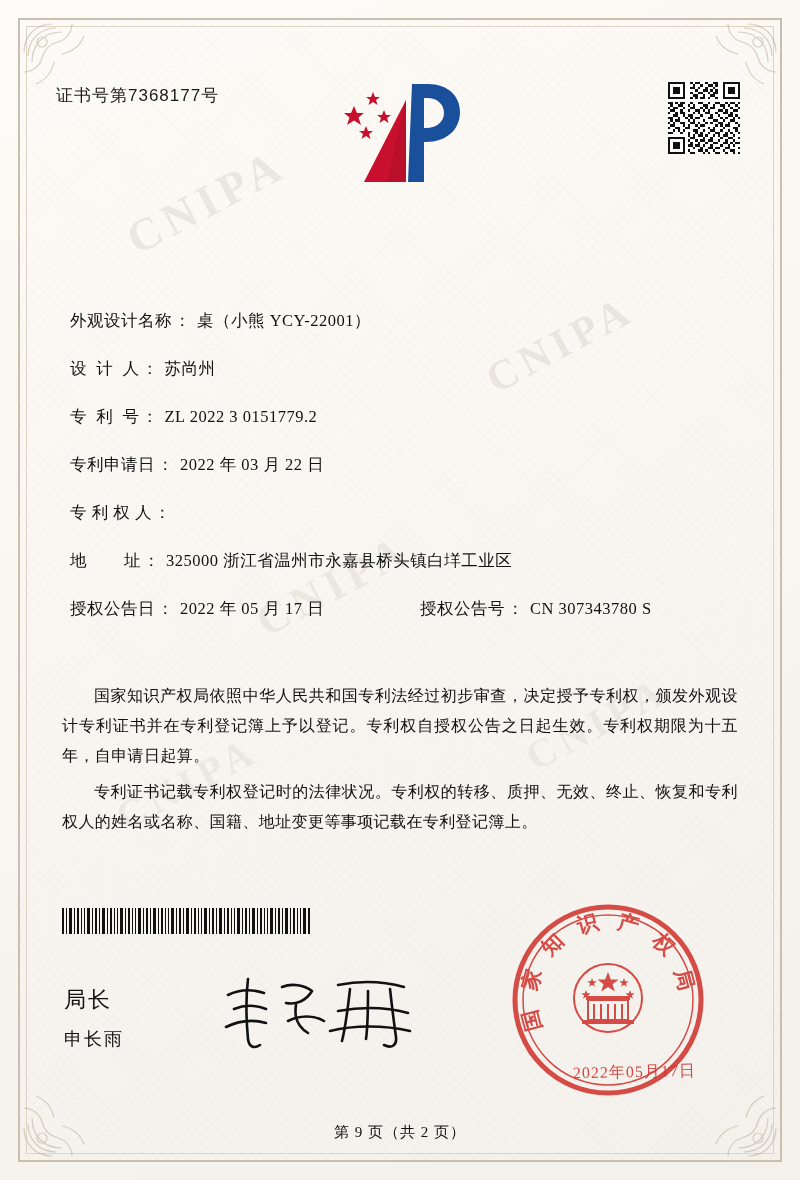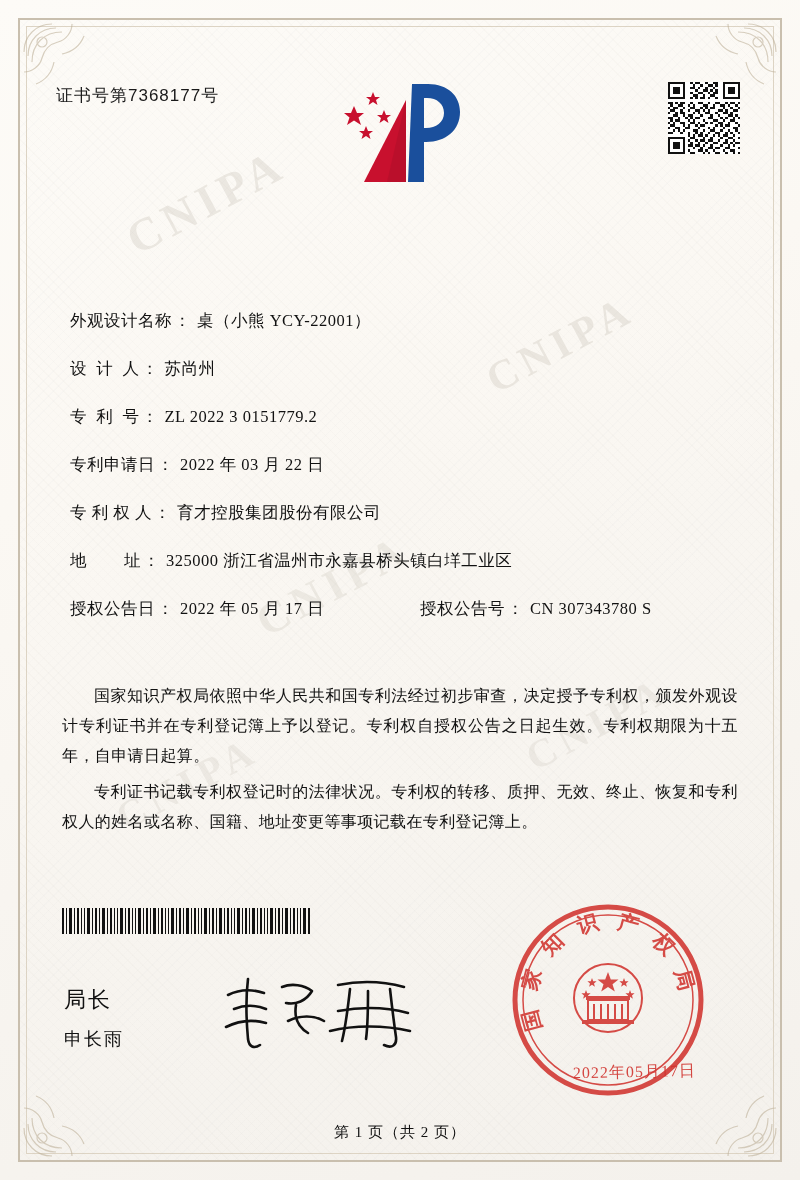--- a/index.html
+++ b/index.html
@@ -560,21 +560,20 @@
 
       <div class="field-row">
         <span class="field-label">专利申请日</span>
         <span class="field-colon">：</span>
         <span class="field-value">2022 年 03 月 22 日</span>
       </div>
 
       <div class="field-row">
         <span class="field-label">专 利 权 人</span>
         <span class="field-colon">：</span>
-        <span class="field-value">育才控股集团股份有限公司</span>
       </div>
 
       <div class="field-row">
         <span class="field-label">地        址</span>
         <span class="field-colon">：</span>
         <span class="field-value">325000 浙江省温州市永嘉县桥头镇白垟工业区</span>
       </div>
 
       <div class="field-row dual">
         <span class="field-label">授权公告日</span>
@@ -712,16 +711,16 @@
           <text transform="rotate(-15 100 100) translate(100 28)" text-anchor="middle">识</text>
           <text transform="rotate(15 100 100) translate(100 28)" text-anchor="middle">产</text>
           <text transform="rotate(45 100 100) translate(100 28)" text-anchor="middle">权</text>
           <text transform="rotate(75 100 100) translate(100 28)" text-anchor="middle">局</text>
         </g>
       </g>
     </svg>
 
     <div class="seal-date">2022年05月17日</div>
 
-    <div class="footer">第 1 页（共 2 页）</div>
+    <div class="footer">第 9 页（共 2 页）</div>
 
   </div>
 </div>
 
 </body></html>

